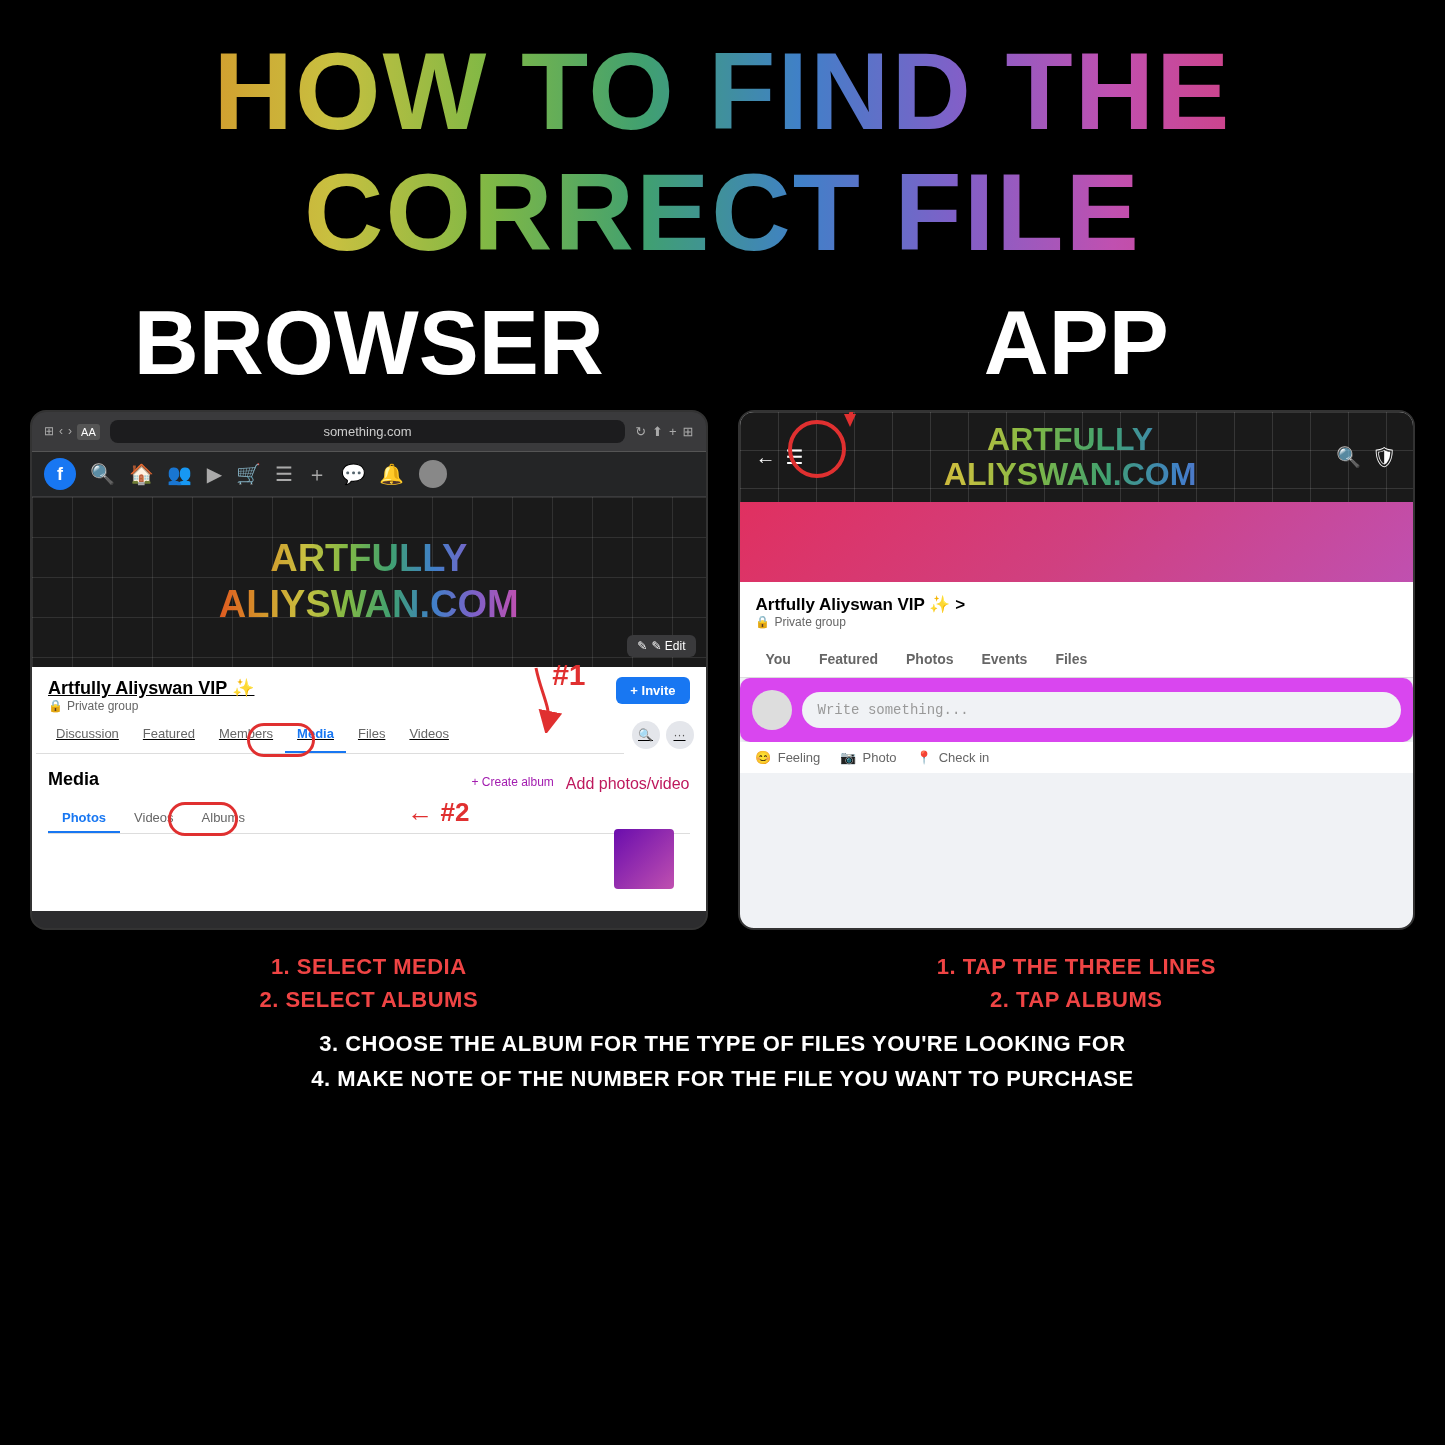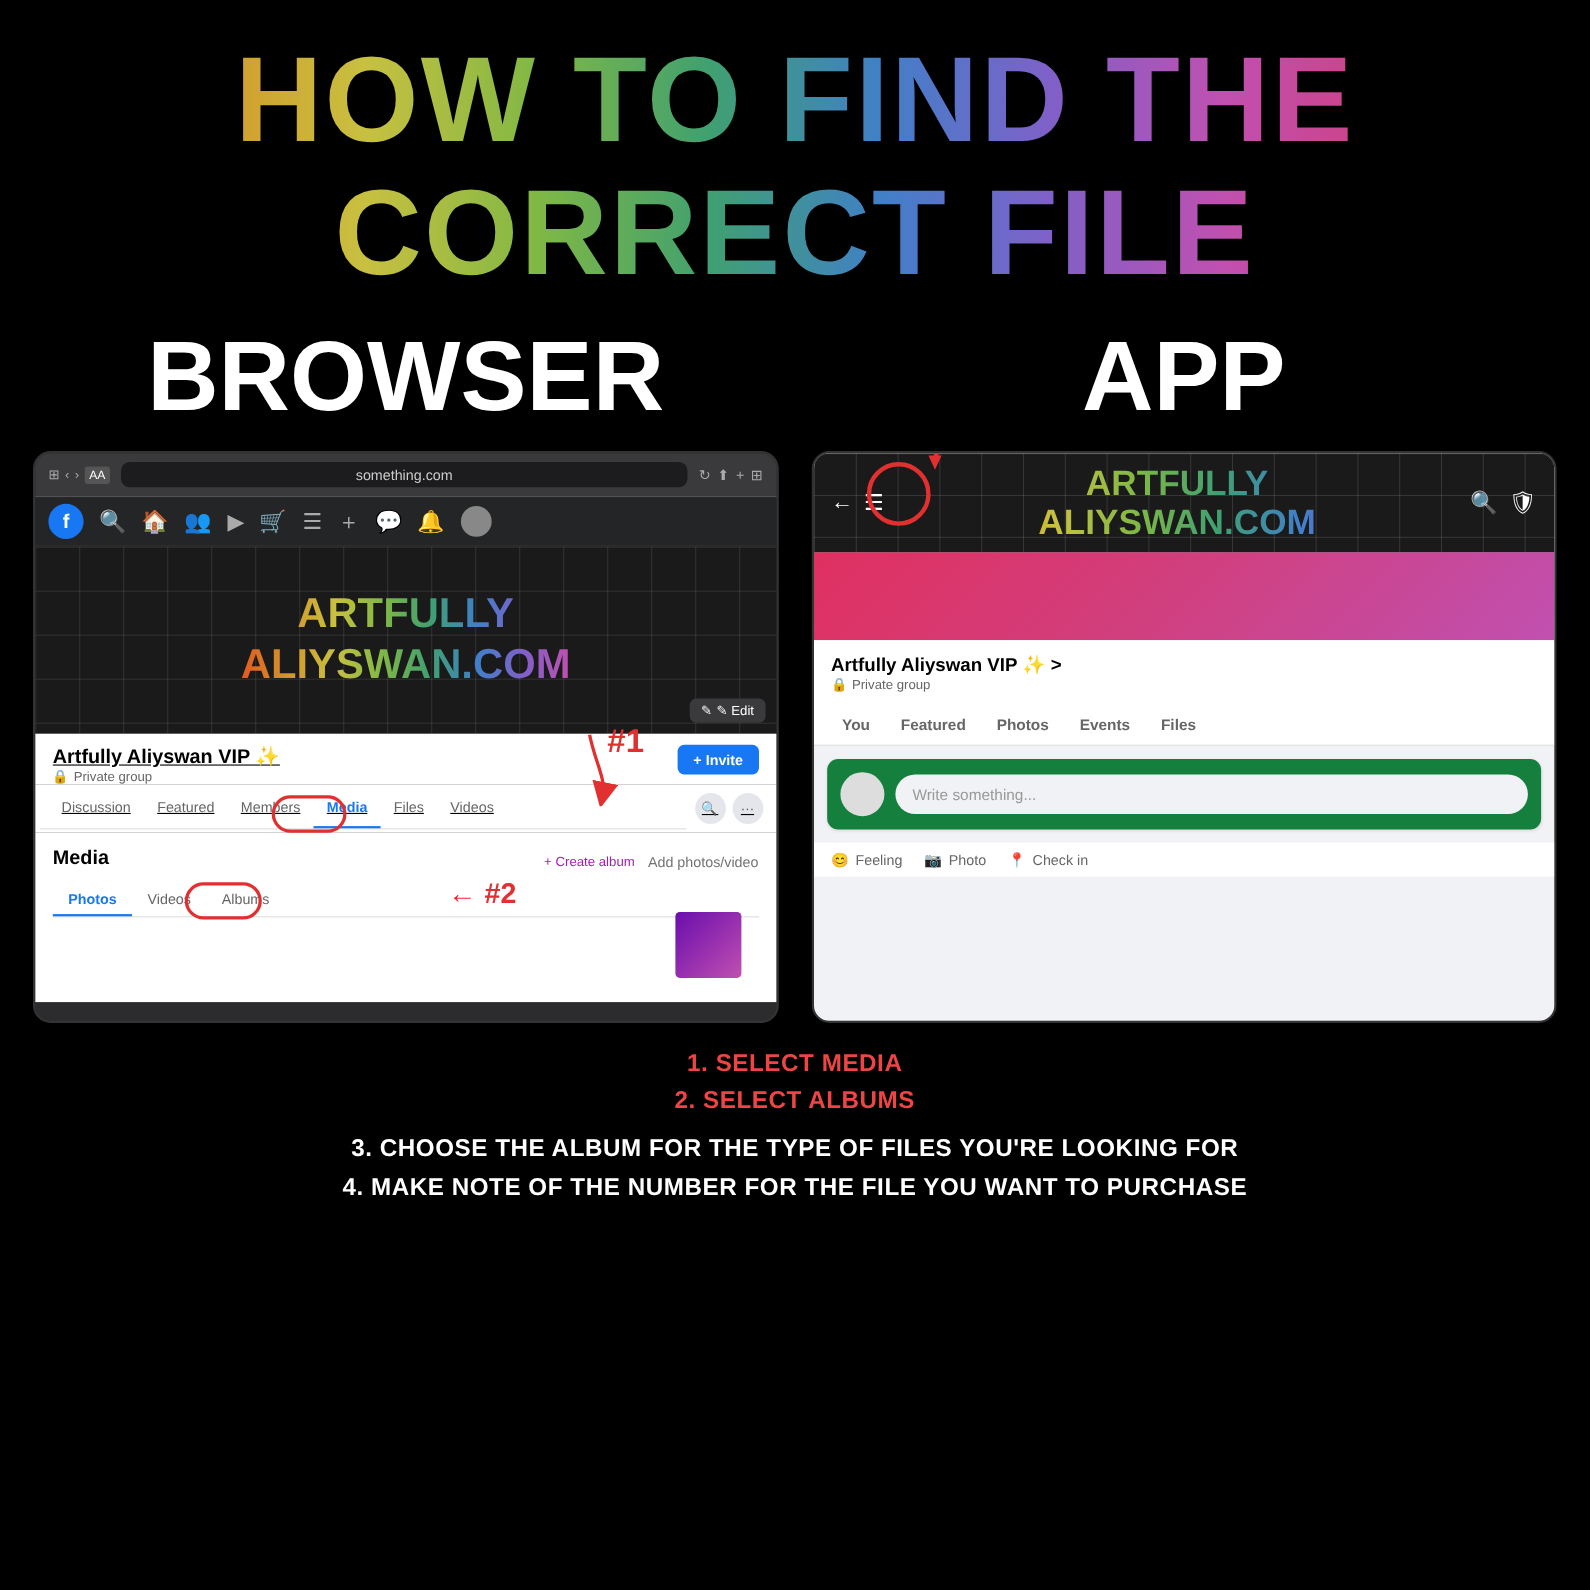--- a/index.html
+++ b/index.html
@@ -326,28 +326,29 @@
     }
 
     .app-tab {
       padding: 10px 14px;
       font-size: 14px;
       color: #666;
       white-space: nowrap;
     }
 
     .app-post-box {
-      background: #15803d;
-      margin: 12px;
+      background: #d946ef;
+      margin: 0;
       border-radius: 10px;
       padding: 12px;
       display: flex;
       align-items: center;
       gap: 10px;
       box-shadow: 0 1px 3px rgba(0,0,0,0.1);
+      font-family: Liberation Mono, monospace;
     }
 
     .app-avatar {
       width: 40px; height: 40px;
       background: #ddd;
       border-radius: 50%;
     }
 
     .app-post-input {
       flex: 1;
@@ -442,22 +443,22 @@
       justify-content: space-between;
       margin-bottom: 6px;
     }
 
     .create-album-link {
       color: #a21caf;
       font-size: 12px;
     }
 
     .add-photos-link {
-      color: #737373;
-      font-size: 13px;
+      color: #be185d;
+      font-size: 16px;
     }
 
     .thumb-preview {
       width: 60px; height: 60px;
       background: linear-gradient(135deg, #6a0dad, #c050b0);
       border-radius: 4px;
       position: absolute;
       right: 16px;
       bottom: 10px;
     }
@@ -655,18 +656,22 @@
       </div>
     </div>
   </div>
 </div>
 
 <div class="instructions">
   <div class="instruction-col">
     <div class="instruction-text">1. SELECT MEDIA</div>
     <div class="instruction-text">2. SELECT ALBUMS</div>
   </div>
+  <div class="instruction-col">
+    <div class="instruction-text">1. TAP THE THREE LINES</div>
+    <div class="instruction-text">2. TAP ALBUMS</div>
+  </div>
 </div>
 
 <div class="bottom-full-instruction">
   <div>3. CHOOSE THE ALBUM FOR THE TYPE OF FILES YOU'RE LOOKING FOR</div>
   <div>4. MAKE NOTE OF THE NUMBER FOR THE FILE YOU WANT TO PURCHASE</div>
 </div>
 
 </body></html>

